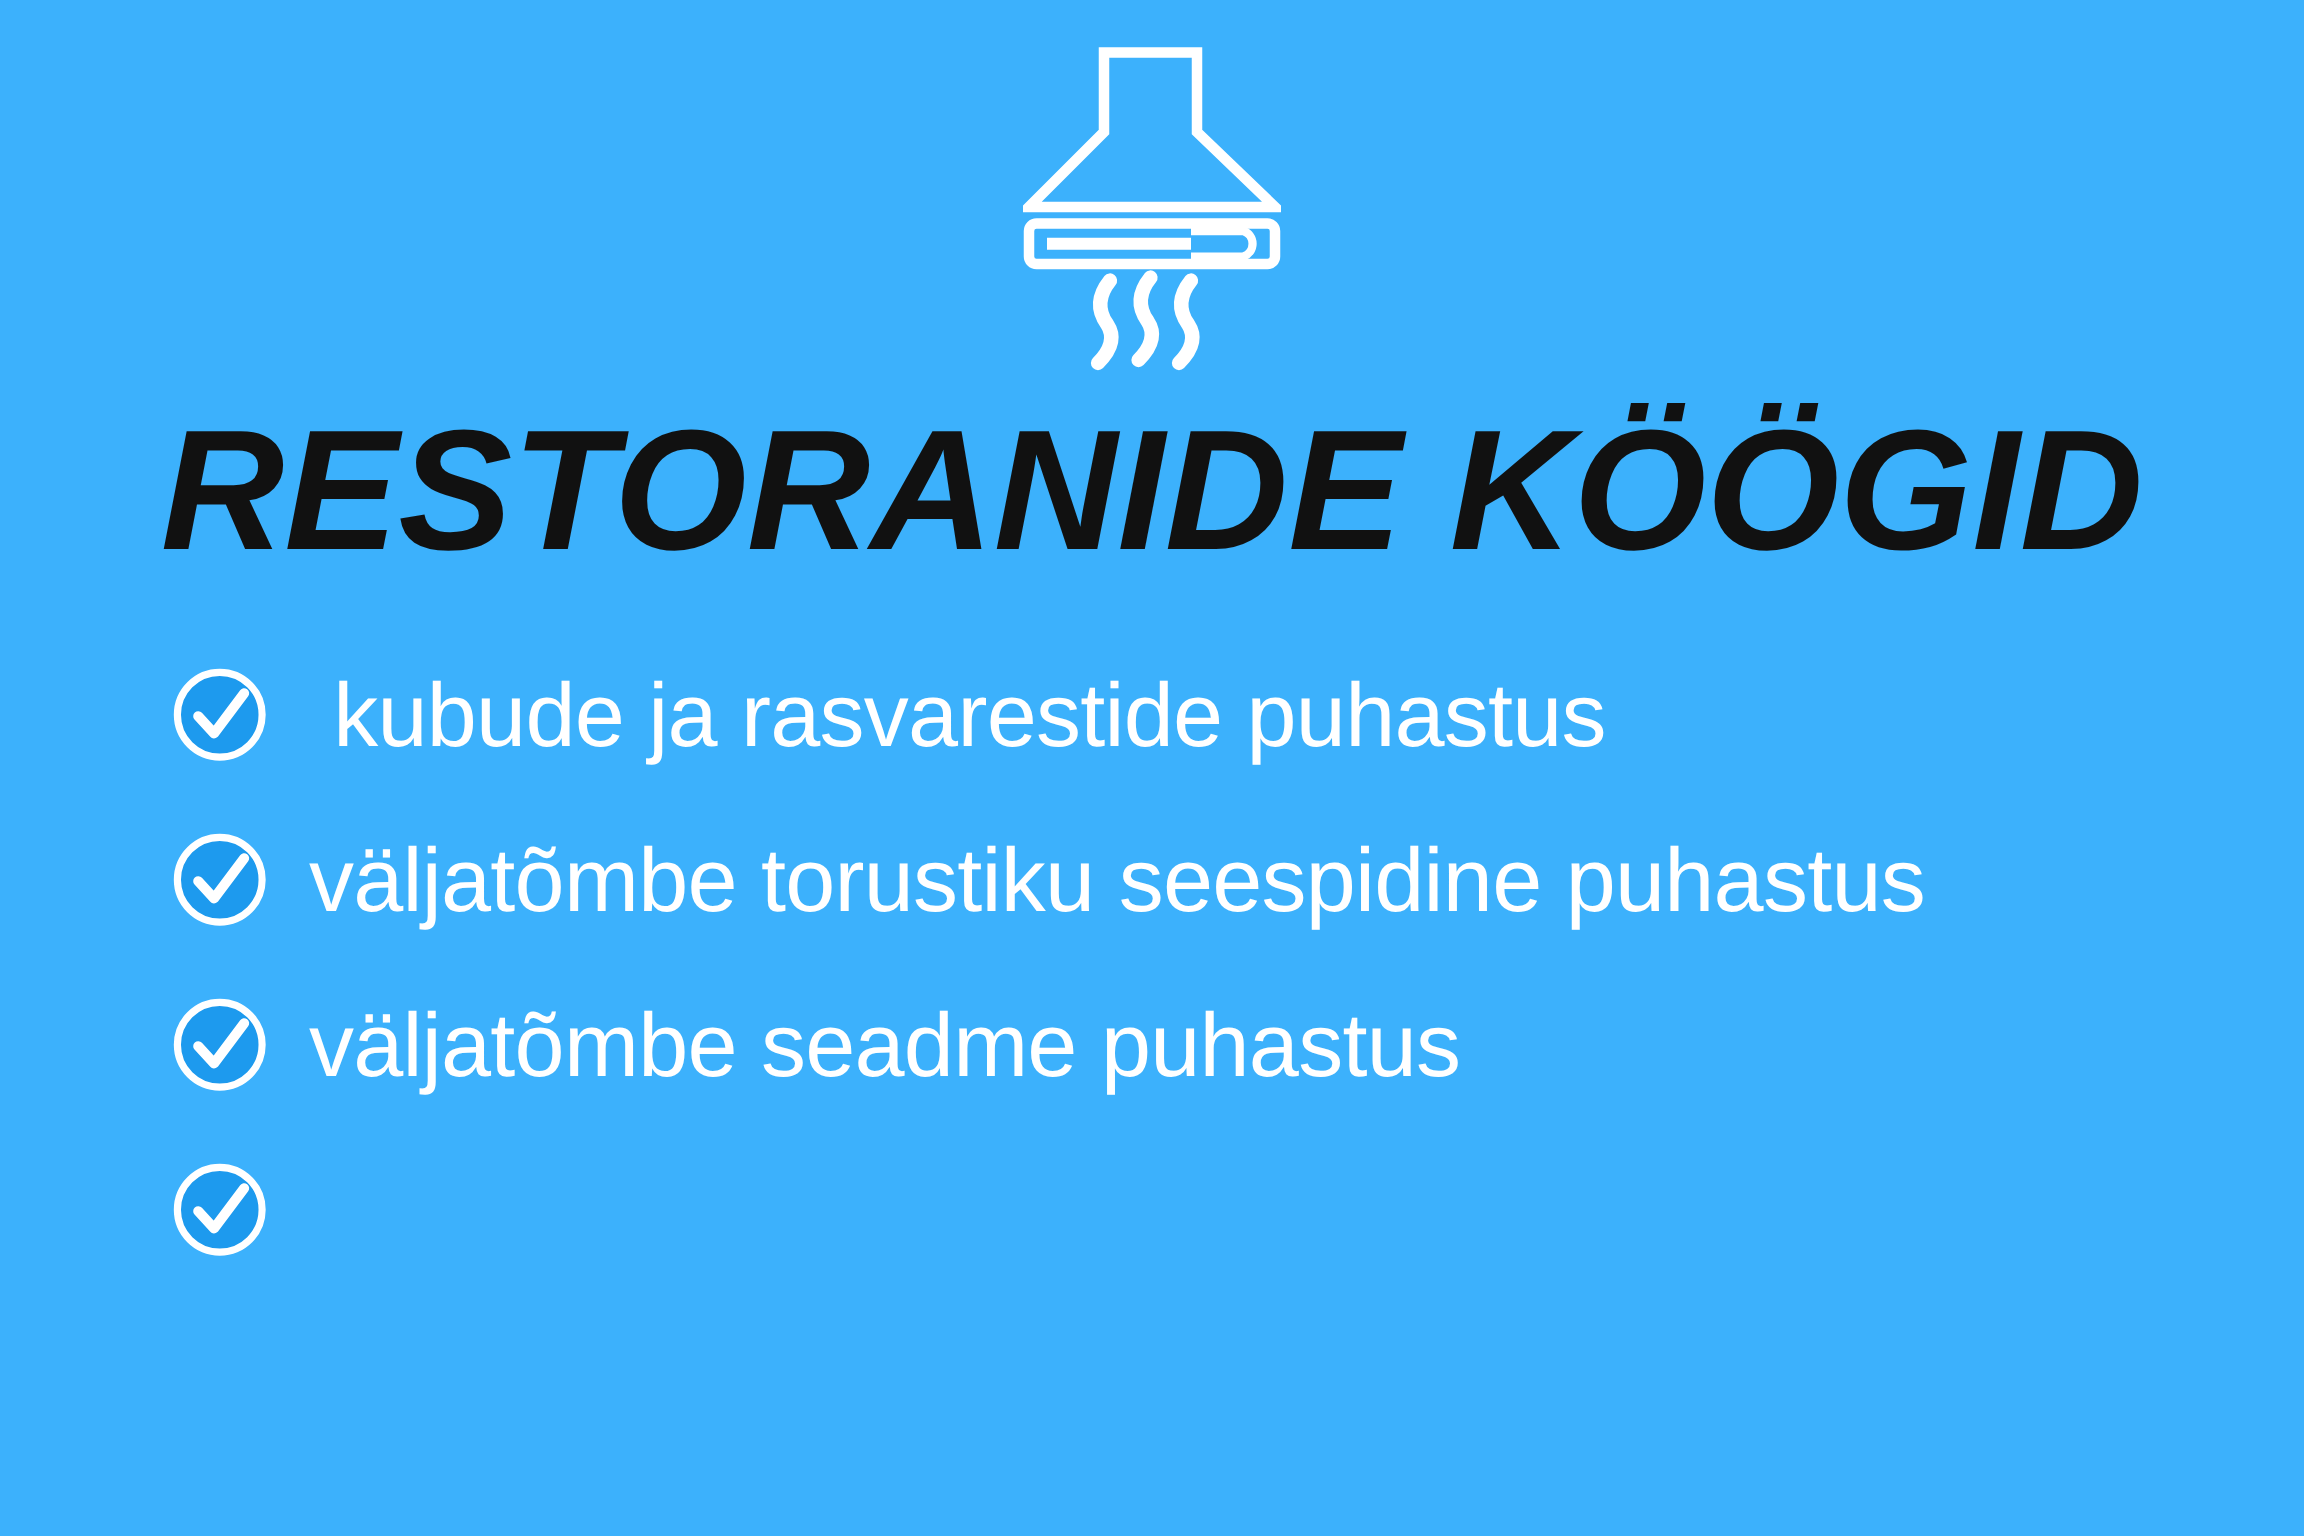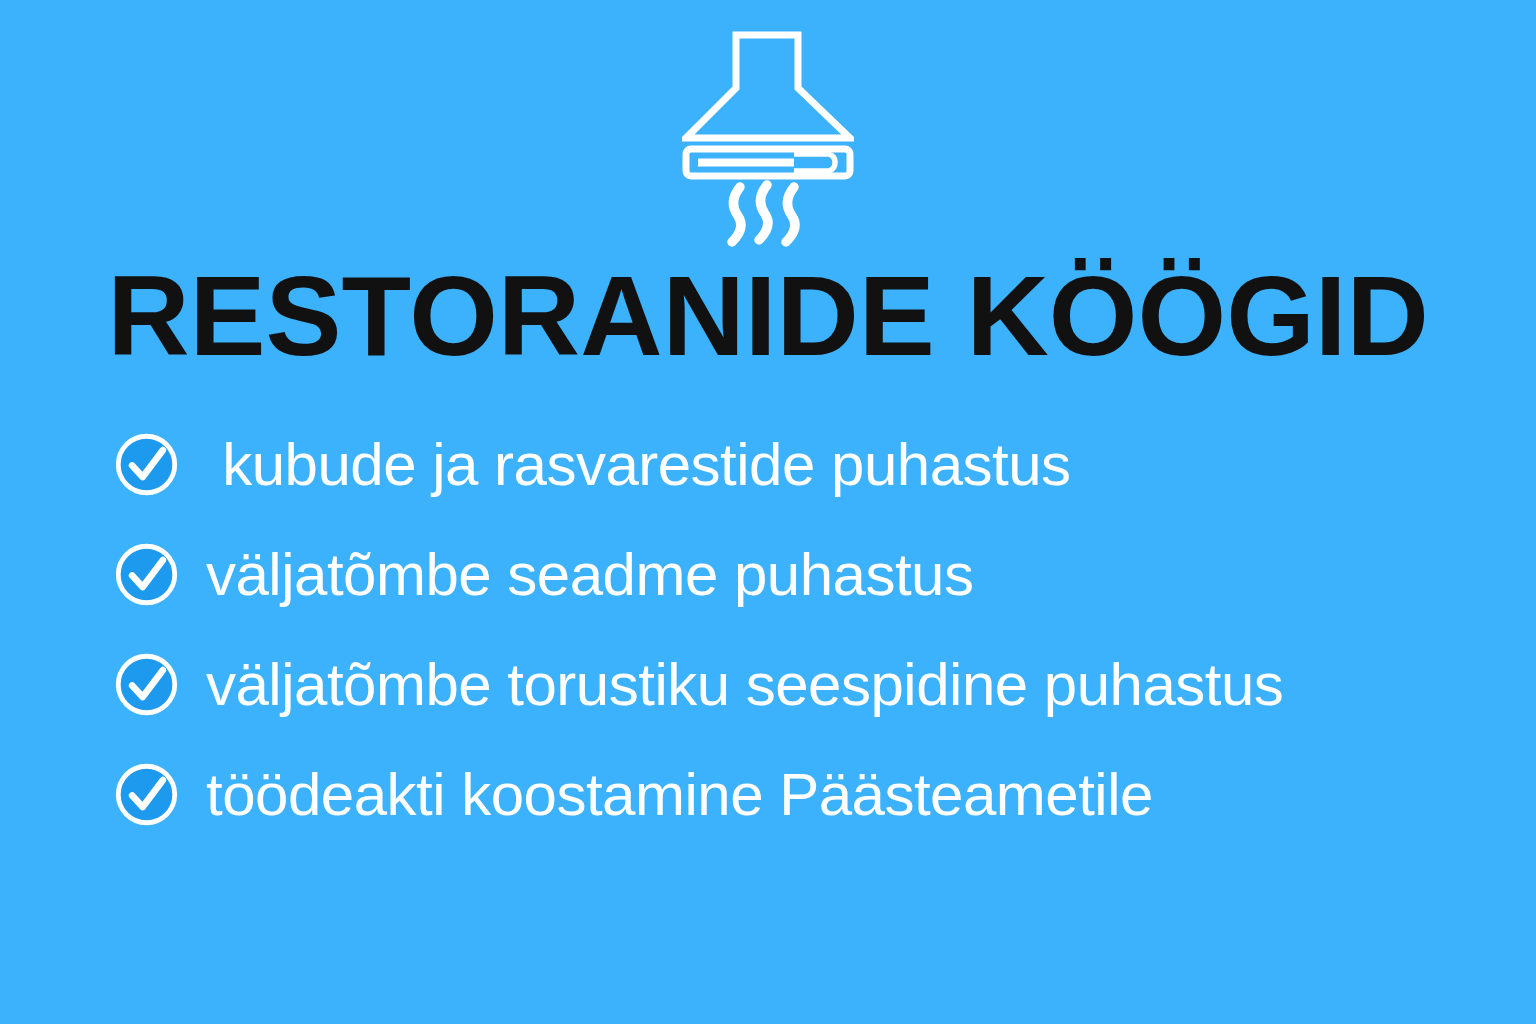--- a/index.html
+++ b/index.html
@@ -16,27 +16,29 @@
     overflow:hidden;
     font-family:"Liberation Sans", sans-serif;
   }
   .poster{position:relative;width:1536px;height:1024px;}
   .hood-icon{
     display:block;
     margin:30px auto 0 auto;
     width:172px;height:220px;
   }
   .page-title{
+    margin-top:12px;
     text-align:center;
     font-size:114px;
     font-weight:800;
     line-height:1.15;
     letter-spacing:0px;
     color:var(--title);
     white-space:nowrap;
+    font-style:italic;
   }
   .checklist{
     margin-top:50px;
     padding-left:113px;
     display:flex;
     flex-direction:column;
     gap:44px;
   }
   .check-row{
     display:flex;
@@ -83,34 +85,33 @@
         <path d="M20 36 L31 48 L52 20" fill="none" stroke="#FFFFFF" stroke-width="7" stroke-linecap="round" stroke-linejoin="round"></path>
       </svg>
       <span class="check-label"> kubude ja rasvarestide puhastus</span>
     </div>
 
     <div class="check-row">
       <svg class="check-bullet" viewBox="0 0 70 70">
         <circle cx="35" cy="35" r="29.5" fill="var(--check-fill)" stroke="#FFFFFF" stroke-width="5"></circle>
         <path d="M20 36 L31 48 L52 20" fill="none" stroke="#FFFFFF" stroke-width="7" stroke-linecap="round" stroke-linejoin="round"></path>
       </svg>
-      <span class="check-label">väljatõmbe seadme puhastus</span>
+      <span class="check-label">väljatõmbe torustiku seespidine puhastus</span>
     </div>
 
     <div class="check-row">
       <svg class="check-bullet" viewBox="0 0 70 70">
         <circle cx="35" cy="35" r="29.5" fill="var(--check-fill)" stroke="#FFFFFF" stroke-width="5"></circle>
         <path d="M20 36 L31 48 L52 20" fill="none" stroke="#FFFFFF" stroke-width="7" stroke-linecap="round" stroke-linejoin="round"></path>
       </svg>
-      <span class="check-label">väljatõmbe torustiku seespidine puhastus</span>
+      <span class="check-label">väljatõmbe seadme puhastus</span>
     </div>
 
 
     <div class="check-row">
       <svg class="check-bullet" viewBox="0 0 70 70">
         <circle cx="35" cy="35" r="29.5" fill="var(--check-fill)" stroke="#FFFFFF" stroke-width="5"></circle>
         <path d="M20 36 L31 48 L52 20" fill="none" stroke="#FFFFFF" stroke-width="7" stroke-linecap="round" stroke-linejoin="round"></path>
       </svg>
-      <span class="check-label">töödeakti koostamine Päästeametile</span>
     </div>
 
   </div>
 </div>
 
 </body></html>

